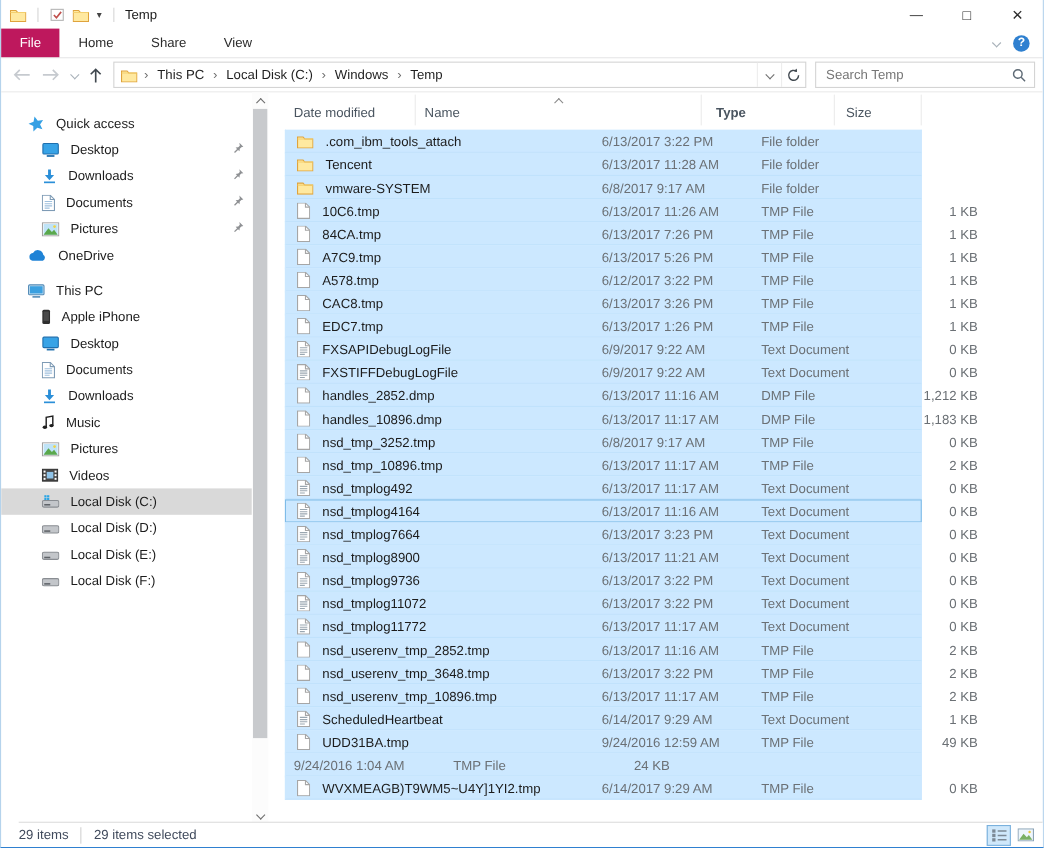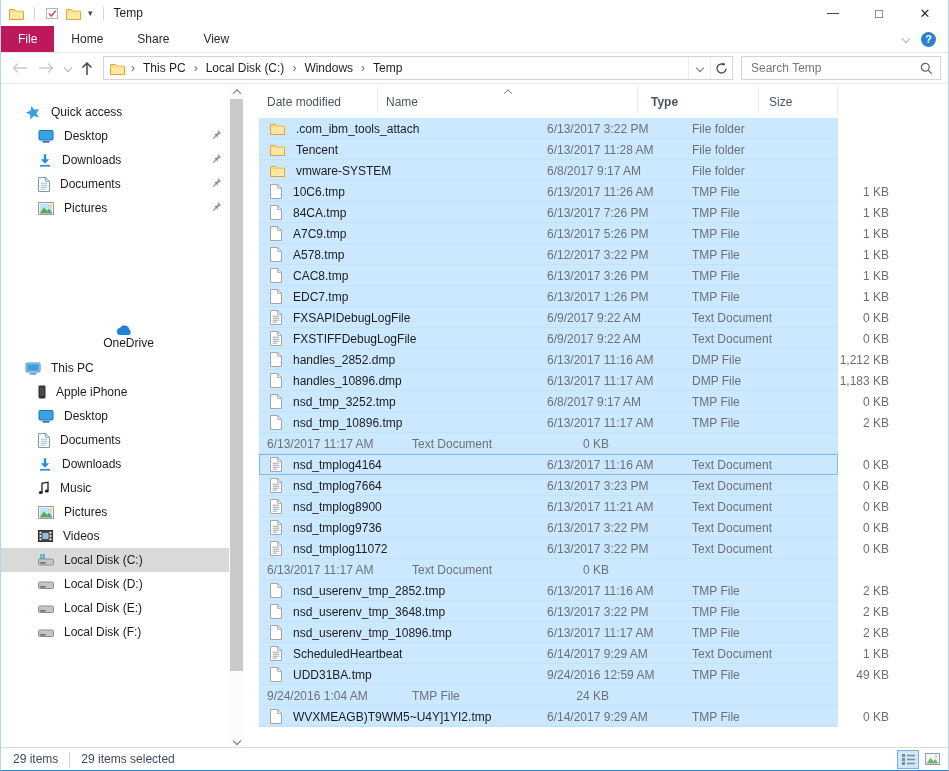--- a/index.html
+++ b/index.html
@@ -74,22 +74,22 @@
   .row.selected { background:#cce8ff; border-color:#cce8ff; border-bottom-color:#c0e2fc; }
   .row.focused { border-color:#7fbce8; }
   .cell-name { width:260px; display:flex; align-items:center; padding-left:10px; color:#1c1c1c;
                white-space:nowrap; overflow:hidden; flex:none; }
   .cell-name .fn { margin-left:11px; }
   .cell-date { width:119px; padding-left:7px; color:#6b7075; flex:none; white-space:nowrap; }
   .cell-type { width:121px; padding-left:13px; color:#6b7075; flex:none; white-space:nowrap; }
   .cell-size { width:77px; padding-right:8px; text-align:right; color:#6b7075; flex:none; white-space:nowrap; }
 
   
-  .statusbar { position:absolute; left:0; right:0; bottom:0; height:23px; border-top:1px solid #dcdcdc;
-               display:flex; align-items:center; padding-left:12px; font-size:12px; color:#404a5c; background:#fff; }
+  .statusbar { position:absolute; left:16px; right:0; bottom:0; height:23px; border-top:1px solid #dcdcdc;
+               display:flex; align-items:center; padding-left:0; font-size:12px; color:#404a5c; background:#fff; }
   .sb-sep { width:1px; height:15px; background:#d2d2d2; margin:0 11px; }
   .view-btns { margin-left:auto; display:flex; gap:2px; margin-right:5px; }
   .vbtn { width:22px; height:19px; display:flex; align-items:center; justify-content:center; border:1px solid transparent; }
   .vbtn.active { background:#cfe8fb; border-color:#7ab1dd; }
 </style>
 </head>
 <body>
 
 <div class="window">
 
@@ -252,21 +252,21 @@
               <rect x="1.6" y="1.6" width="12.8" height="9.8" fill="#bfe3f7"></rect>
               <path d="M1.6 11.4L6 5.6l3.2 3.4 2-2.2 3.2 4.6z" fill="#5aa84c"></path>
               <circle cx="11.6" cy="4" r="1.2" fill="#f2d23f"></circle>
             </svg>
           </span>
           <span class="lbl">Pictures</span>
           <span class="pin"><svg width="11" height="11" viewBox="0 0 11 11">
               <path d="M6.6.8l3.6 3.6-1.8.4-1.4 1.4-.3 2.4-1.3-1.3L2.6 10l-.8-.8 2.7-2.8L3.2 5.1l2.4-.3L7 3.4z" fill="#8f9194"></path>
             </svg></span>
         </div>
-        <div class="side-item l0" style="margin-top: 104px; flex-direction: column;">
+        <div class="side-item l0" style="">
           <span class="ic">
             <svg width="18" height="12" viewBox="0 0 18 12">
               <path d="M4.6 11A3.6 3.6 0 0 1 5 3.9 5 5 0 0 1 14.3 5.6 3 3 0 0 1 14 11z" fill="#1f83d6"></path>
             </svg>
           </span>
           <span class="lbl">OneDrive</span>
         </div>
         <div class="side-item l0" style="margin-top: 8px;">
           <span class="ic">
             <svg width="16" height="13" viewBox="0 0 16 13">
@@ -626,20 +626,30 @@
                   <path d="M7.7.5v3.8h3.8" fill="none" stroke="#a6a6a6"></path>
                 </svg>
               </span>
               <span class="fn">nsd_tmp_10896.tmp</span>
             </span>
             <span class="cell-date">6/13/2017 11:17 AM</span>
             <span class="cell-type">TMP File</span>
             <span class="cell-size">2 KB</span>
           </div>
           <div class="row selected">
+            <span class="cell-name">
+              <span class="ic">
+                <svg width="12" height="15" viewBox="0 0 12 15">
+                  <path d="M.5.5h7.2L11.5 4.3V14.5H.5z" fill="#fff" stroke="#a6a6a6"></path>
+                  <path d="M7.7.5v3.8h3.8" fill="none" stroke="#a6a6a6"></path>
+                  <path d="M2.6 6.2h6.8M2.6 8.2h6.8M2.6 10.2h6.8M2.6 12.2h4.5" stroke="#9aa7b1"></path>
+                </svg>
+              </span>
+              <span class="fn">nsd_tmplog492</span>
+            </span>
             <span class="cell-date">6/13/2017 11:17 AM</span>
             <span class="cell-type">Text Document</span>
             <span class="cell-size">0 KB</span>
           </div>
           <div class="row selected focused">
             <span class="cell-name">
               <span class="ic">
                 <svg width="12" height="15" viewBox="0 0 12 15">
                   <path d="M.5.5h7.2L11.5 4.3V14.5H.5z" fill="#fff" stroke="#a6a6a6"></path>
                   <path d="M7.7.5v3.8h3.8" fill="none" stroke="#a6a6a6"></path>
@@ -706,20 +716,30 @@
                   <path d="M2.6 6.2h6.8M2.6 8.2h6.8M2.6 10.2h6.8M2.6 12.2h4.5" stroke="#9aa7b1"></path>
                 </svg>
               </span>
               <span class="fn">nsd_tmplog11072</span>
             </span>
             <span class="cell-date">6/13/2017 3:22 PM</span>
             <span class="cell-type">Text Document</span>
             <span class="cell-size">0 KB</span>
           </div>
           <div class="row selected">
+            <span class="cell-name">
+              <span class="ic">
+                <svg width="12" height="15" viewBox="0 0 12 15">
+                  <path d="M.5.5h7.2L11.5 4.3V14.5H.5z" fill="#fff" stroke="#a6a6a6"></path>
+                  <path d="M7.7.5v3.8h3.8" fill="none" stroke="#a6a6a6"></path>
+                  <path d="M2.6 6.2h6.8M2.6 8.2h6.8M2.6 10.2h6.8M2.6 12.2h4.5" stroke="#9aa7b1"></path>
+                </svg>
+              </span>
+              <span class="fn">nsd_tmplog11772</span>
+            </span>
             <span class="cell-date">6/13/2017 11:17 AM</span>
             <span class="cell-type">Text Document</span>
             <span class="cell-size">0 KB</span>
           </div>
           <div class="row selected">
             <span class="cell-name">
               <span class="ic">
                 <svg width="12" height="15" viewBox="0 0 12 15">
                   <path d="M.5.5h7.2L11.5 4.3V14.5H.5z" fill="#fff" stroke="#a6a6a6"></path>
                   <path d="M7.7.5v3.8h3.8" fill="none" stroke="#a6a6a6"></path>

